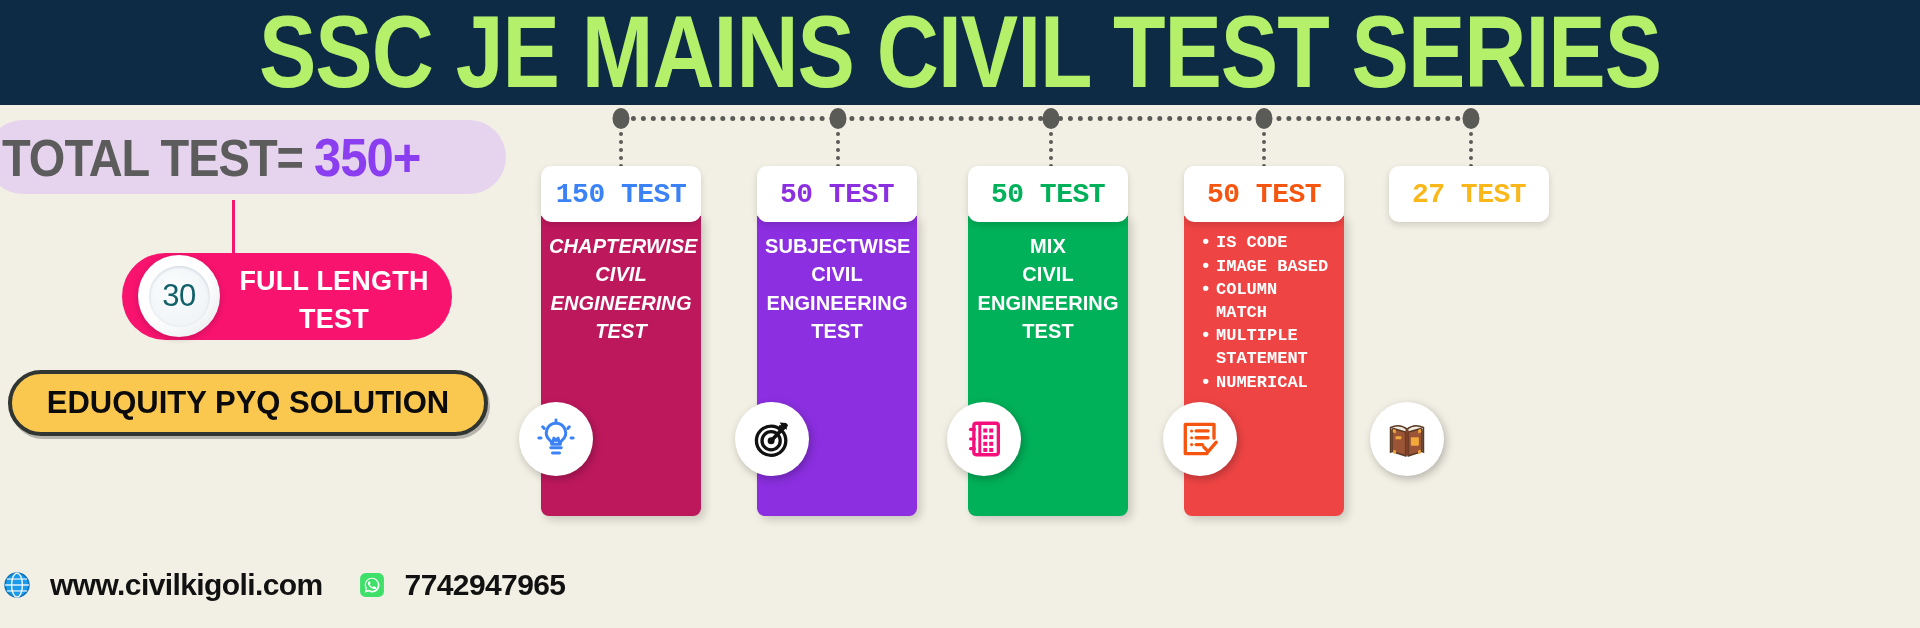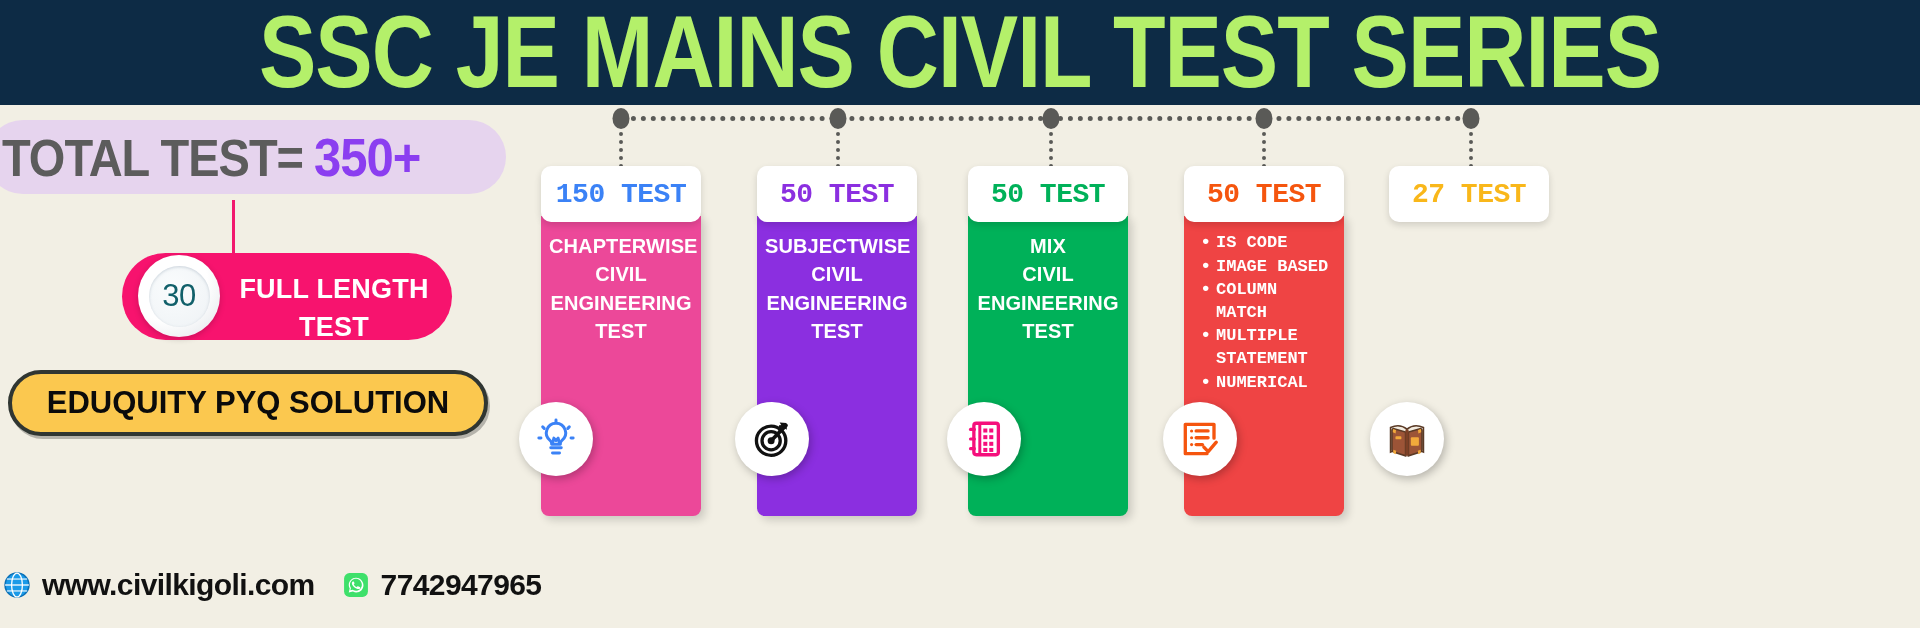--- a/index.html
+++ b/index.html
@@ -61,38 +61,38 @@
     display: flex; align-items: center; justify-content: center;
   }
   .fl-circle-inner {
     width: 61px; height: 61px; border-radius: 50%;
     background: radial-gradient(circle at 40% 35%, #fafcfd 0%, #eef2f5 100%);
     display: flex; align-items: center; justify-content: center;
     box-shadow: inset 0 1px 3px rgba(120,140,160,0.35);
   }
   .fl-num { font-size: 31px; font-weight: 400; color: #11606a; letter-spacing: -0.5px; }
   .fl-text {
-    position: absolute; left: 228px; top: 270px; width: 212px;
+    position: absolute; left: 228px; top: 262px; width: 212px;
     text-align: center; color: #ffffff; font-size: 27px; font-weight: 700;
     line-height: 1.42; letter-spacing: 0.2px;
   }
 
   .eduquity {
     position: absolute; left: 8px; top: 370px; width: 480px; height: 66px;
     background: #fbc84f; border: 4px solid #303632; border-radius: 36px;
     display: flex; align-items: center; justify-content: center;
     box-shadow: 2px 3px 0 rgba(0,0,0,0.25);
   }
   .eduquity span {
     font-size: 31px; font-weight: 700; color: #0b0b0b; letter-spacing: 0px;
   }
 
   .footer-row {
     position: absolute; left: 4px; top: 568px;
-    display: flex; align-items: center; gap: 12px;
+    display: flex; align-items: center; gap: 20px;
   }
   .globe-icon { width: 26px; height: 26px; flex: 0 0 26px; }
   .wa-icon { width: 26px; height: 26px; flex: 0 0 26px; margin-left: 16px; }
   .footer-text { font-size: 30px; font-weight: 700; color: #111111; letter-spacing: -0.6px; }
 
   
   .connector-h {
     position: absolute; left: 621px; top: 116px; width: 850px; height: 0;
     border-top: 5px dotted #5a5a57;
   }
@@ -209,21 +209,21 @@
   <div class="connector-v" style="left:838px"></div>
   <div class="connector-v" style="left:1051px"></div>
   <div class="connector-v" style="left:1264px"></div>
   <div class="connector-v" style="left:1471px"></div>
 
   <div id="cards-layer">
       <div class="card" style="left: 541px;">
         <div class="card-head">
           <span style="color: rgb(59, 130, 246);">150 TEST</span>
         </div>
-        <div class="card-body" style="background: #ec4899; height: 300px; margin-top: -6px; padding-top: 16px;">
+        <div class="card-body" style="background: #be185d; height: 300px; margin-top: -6px; padding-top: 16px; font-style: italic;">
           <div class="card-text">CHAPTERWISE</div>
           <div class="card-text">CIVIL</div>
           <div class="card-text">ENGINEERING</div>
           <div class="card-text">TEST</div>
         </div>
       </div>
       <div class="card" style="left: 757px;">
         <div class="card-head">
           <span style="color: rgb(139, 47, 224);">50 TEST</span>
         </div>

